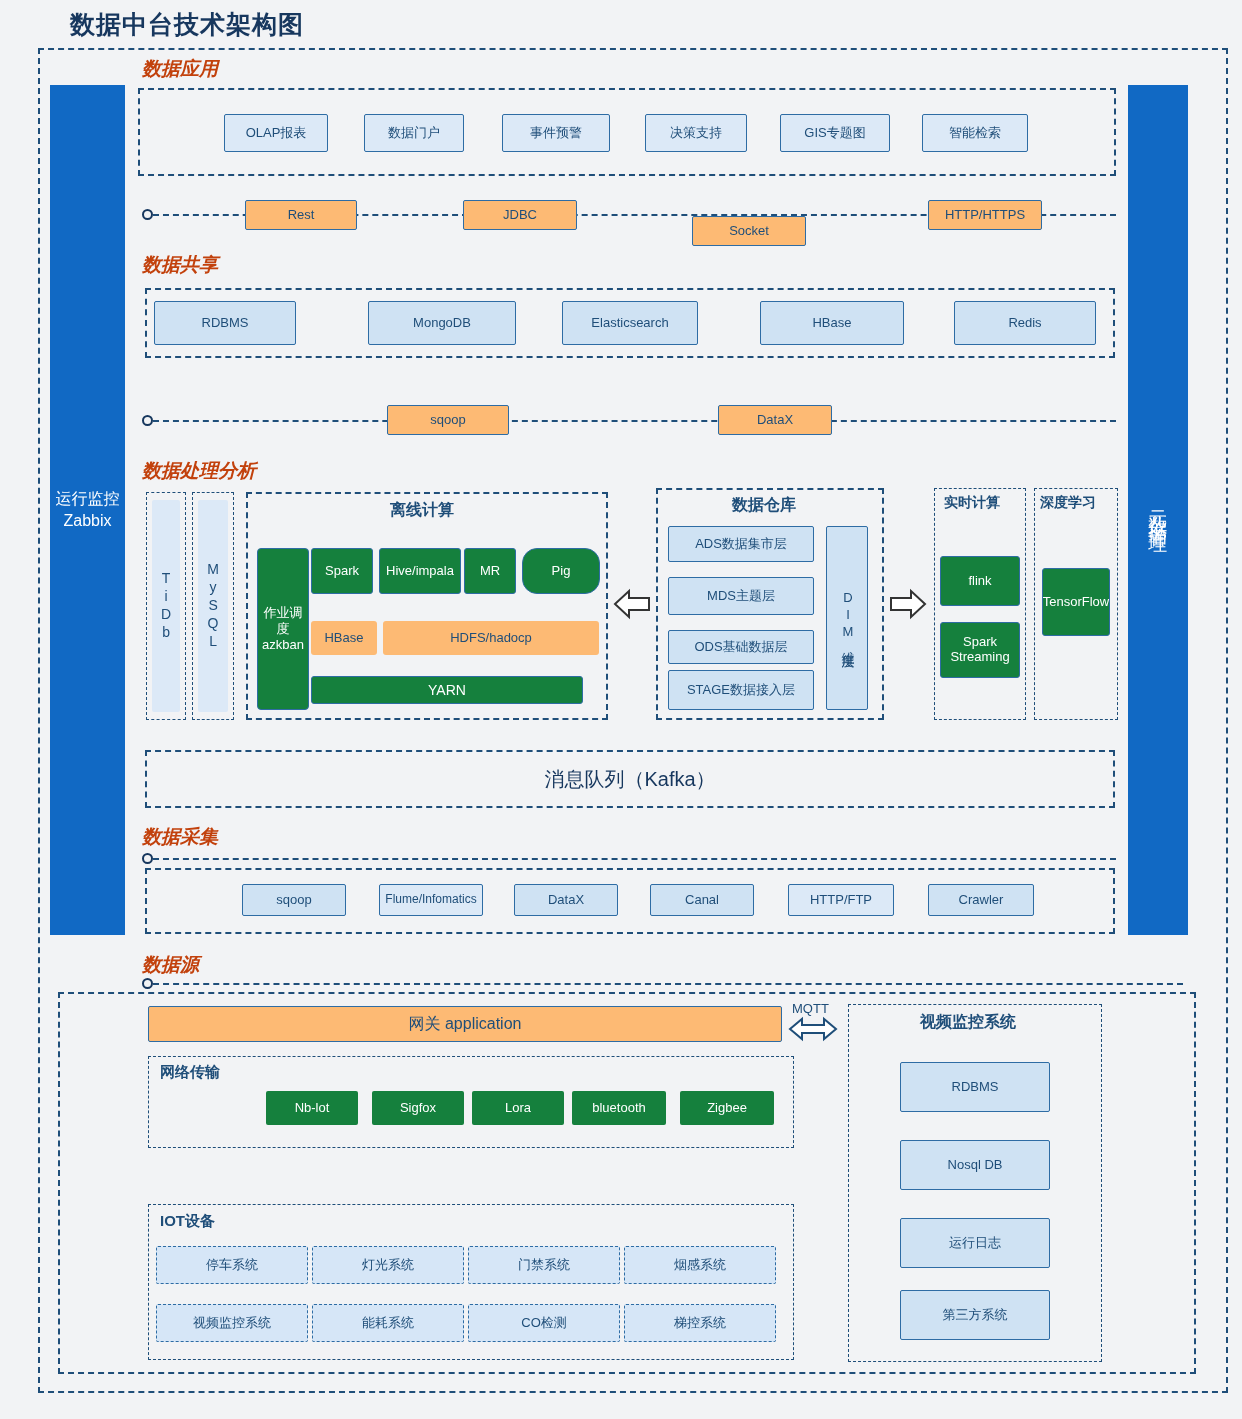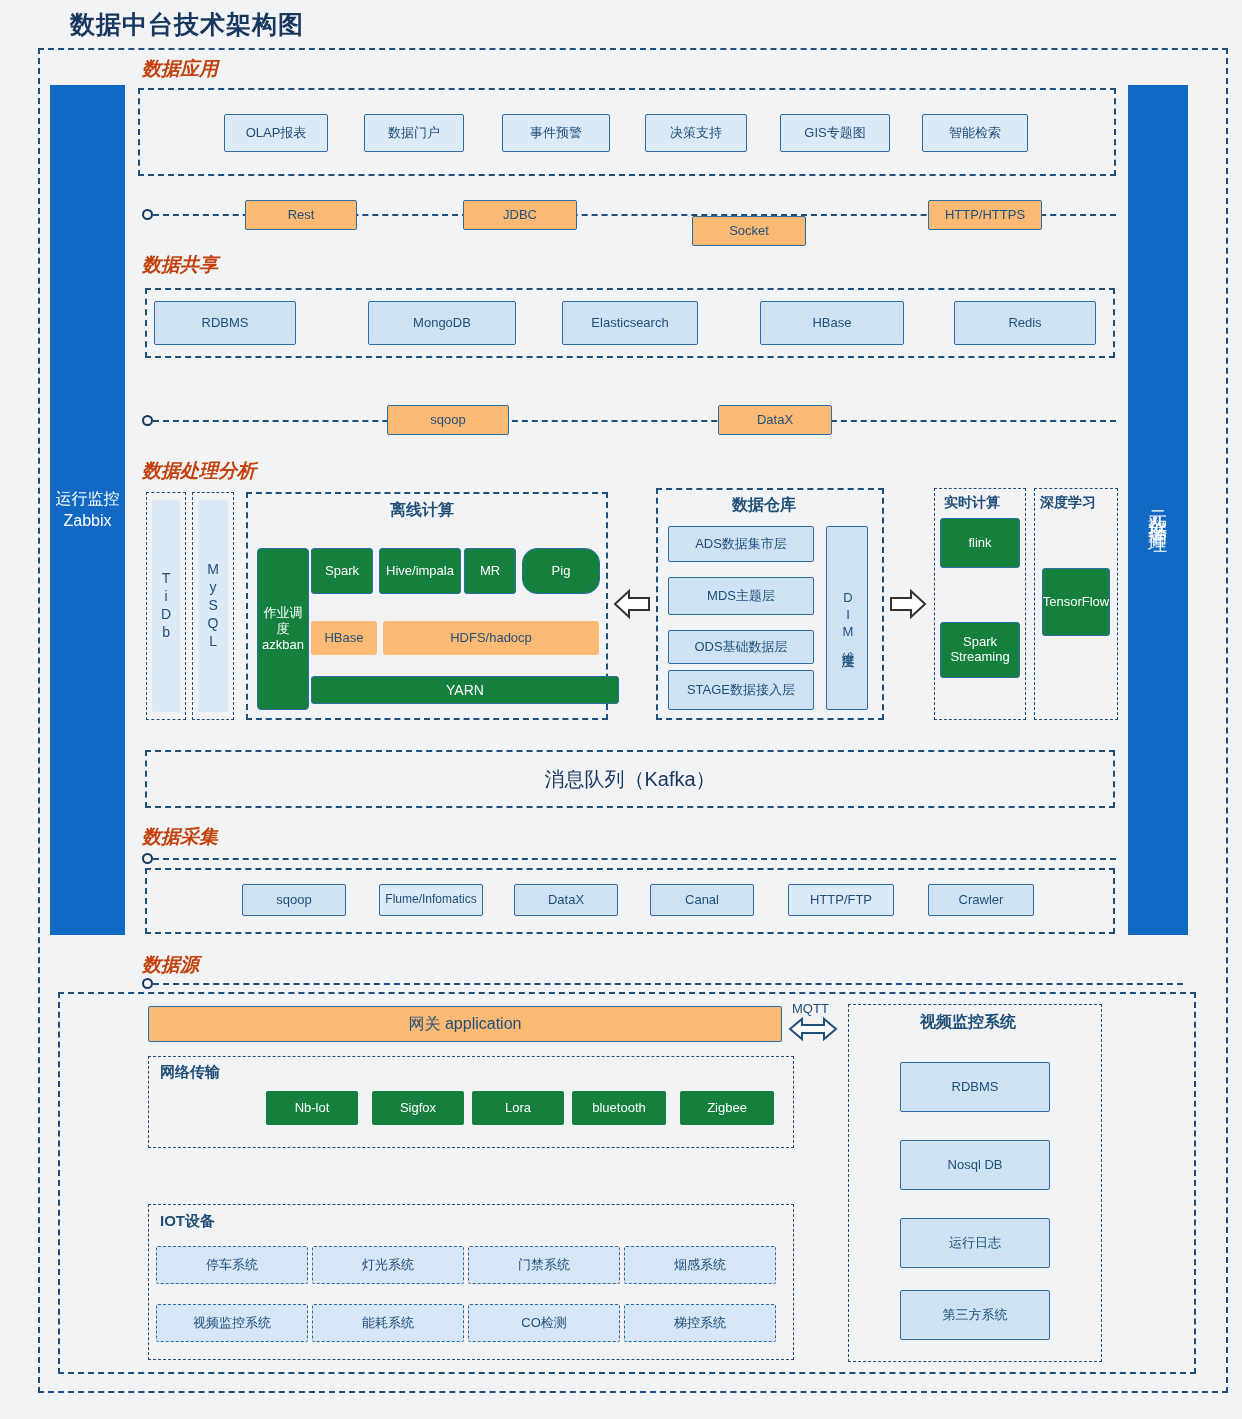--- a/index.html
+++ b/index.html
@@ -125,42 +125,42 @@
 <div class="box solid" style="position:absolute;left:257px;top:548px;width:52px;height:162px;font-size:13px;line-height:1.25;padding:0 1px;border-radius:4px;">作业调度azkban</div>
 
 <div class="box solid" style="position:absolute;left:311px;top:548px;width:62px;height:46px;border-radius:3px;">Spark</div>
 <div class="box solid" style="position:absolute;left:379px;top:548px;width:82px;height:46px;border-radius:3px;">Hive/impala</div>
 <div class="box solid" style="position:absolute;left:464px;top:548px;width:52px;height:46px;border-radius:3px;">MR</div>
 <div class="box solid" style="position:absolute;left:522px;top:548px;width:78px;height:46px;border-radius:15px;">Pig</div>
 
 <div class="box mid" style="position:absolute;left:311px;top:621px;width:66px;height:34px;border:none;border-radius:3px;">HBase</div>
 <div class="box mid" style="position:absolute;left:383px;top:621px;width:216px;height:34px;border:none;border-radius:3px;">HDFS/hadocp</div>
 
-<div class="box solid" style="position:absolute;left:311px;top:676px;width:308px;height:28px;border-radius:3px;font-size:14px;">YARN</div>
+<div class="box solid" style="position:absolute;left:311px;top:676px;width:272px;height:28px;border-radius:3px;font-size:14px;">YARN</div>
 
 <svg class="arrow-lt" style="left:612px;top:585px;" width="40" height="38" viewBox="0 0 40 38">
   <polygon points="3,19 17,6 17,13 37,13 37,25 17,25 17,32" fill="#ffffff" stroke="#333333" stroke-width="2"></polygon>
 </svg>
 
 <div class="dash" style="left:656px;top:488px;width:228px;height:232px;"></div>
 <div class="sublbl" style="left:732px;top:495px;font-size:16px;">数据仓库</div>
 
 <div class="box" style="position:absolute;left:668px;top:526px;width:146px;height:36px;font-size:13px;">ADS数据集市层</div>
 <div class="box" style="position:absolute;left:668px;top:577px;width:146px;height:38px;font-size:13px;">MDS主题层</div>
 <div class="box" style="position:absolute;left:668px;top:630px;width:146px;height:34px;font-size:13px;">ODS基础数据层</div>
 <div class="box" style="position:absolute;left:668px;top:670px;width:146px;height:40px;font-size:13px;">STAGE数据接入层</div>
 <div class="box vertxt" style="position:absolute;left:826px;top:526px;width:42px;height:184px;font-size:13px;">DIM维度层</div>
 
 <svg class="arrow-rt" style="left:888px;top:585px;" width="40" height="38" viewBox="0 0 40 38">
   <polygon points="37,19 23,6 23,13 3,13 3,25 23,25 23,32" fill="#ffffff" stroke="#333333" stroke-width="2"></polygon>
 </svg>
 
 <div class="dash dashthin" style="left:934px;top:488px;width:92px;height:232px;"></div>
 <div class="sublbl" style="left:944px;top:494px;font-size:14px;">实时计算</div>
-<div class="box solid" style="position:absolute;left:940px;top:518px;width:80px;height:50px;border-radius:3px;">flink</div>
+<div class="box solid" style="position:absolute;left:940px;top:556px;width:80px;height:50px;border-radius:3px;">flink</div>
 <div class="box solid" style="position:absolute;left:940px;top:622px;width:80px;height:56px;border-radius:3px;font-size:13px;">Spark Streaming</div>
 
 <div class="dash dashthin" style="left:1034px;top:488px;width:84px;height:232px;"></div>
 <div class="sublbl" style="left:1040px;top:494px;font-size:14px;">深度学习</div>
 <div class="box solid" style="position:absolute;left:1042px;top:568px;width:68px;height:68px;border-radius:3px;font-size:13px;">TensorFlow</div>
 
 <div class="dash" style="left:145px;top:750px;width:970px;height:58px;"></div>
 <div style="position:absolute;left:145px;top:750px;width:970px;height:58px;display:flex;align-items:center;justify-content:center;font-size:20px;font-weight:normal;color:#17375e;">消息队列（Kafka）</div>
 
 <div class="dot" style="left:142px;top:853px;"></div>

